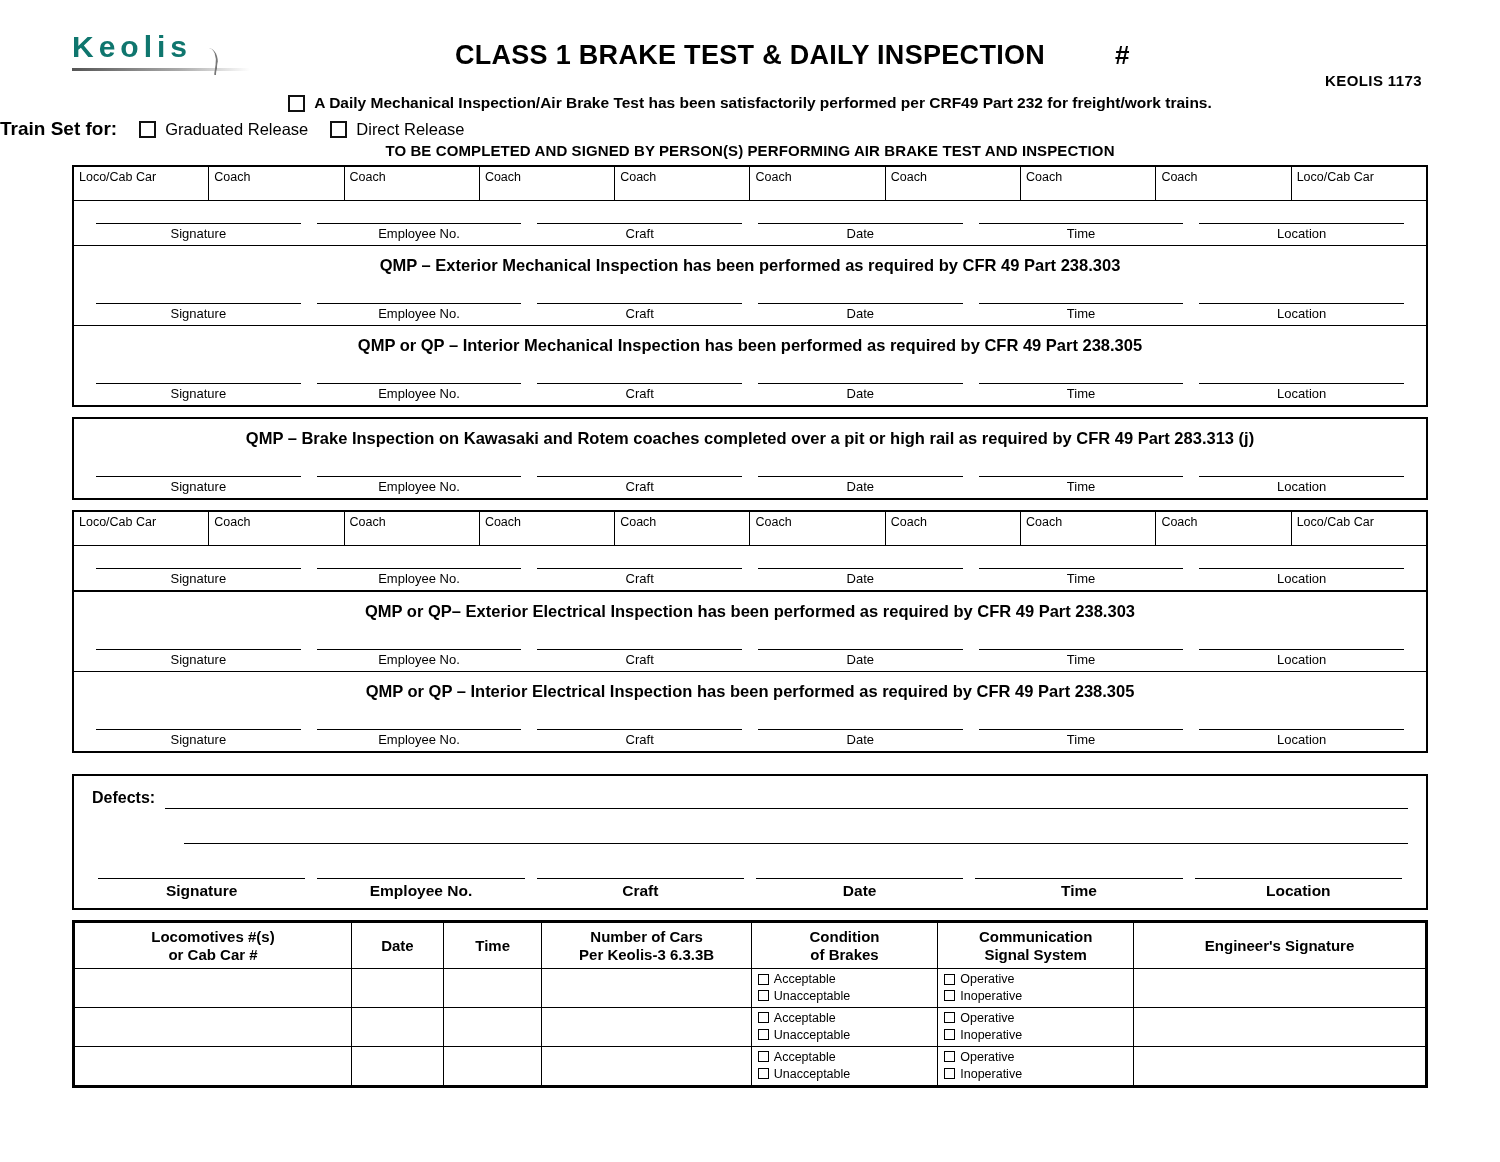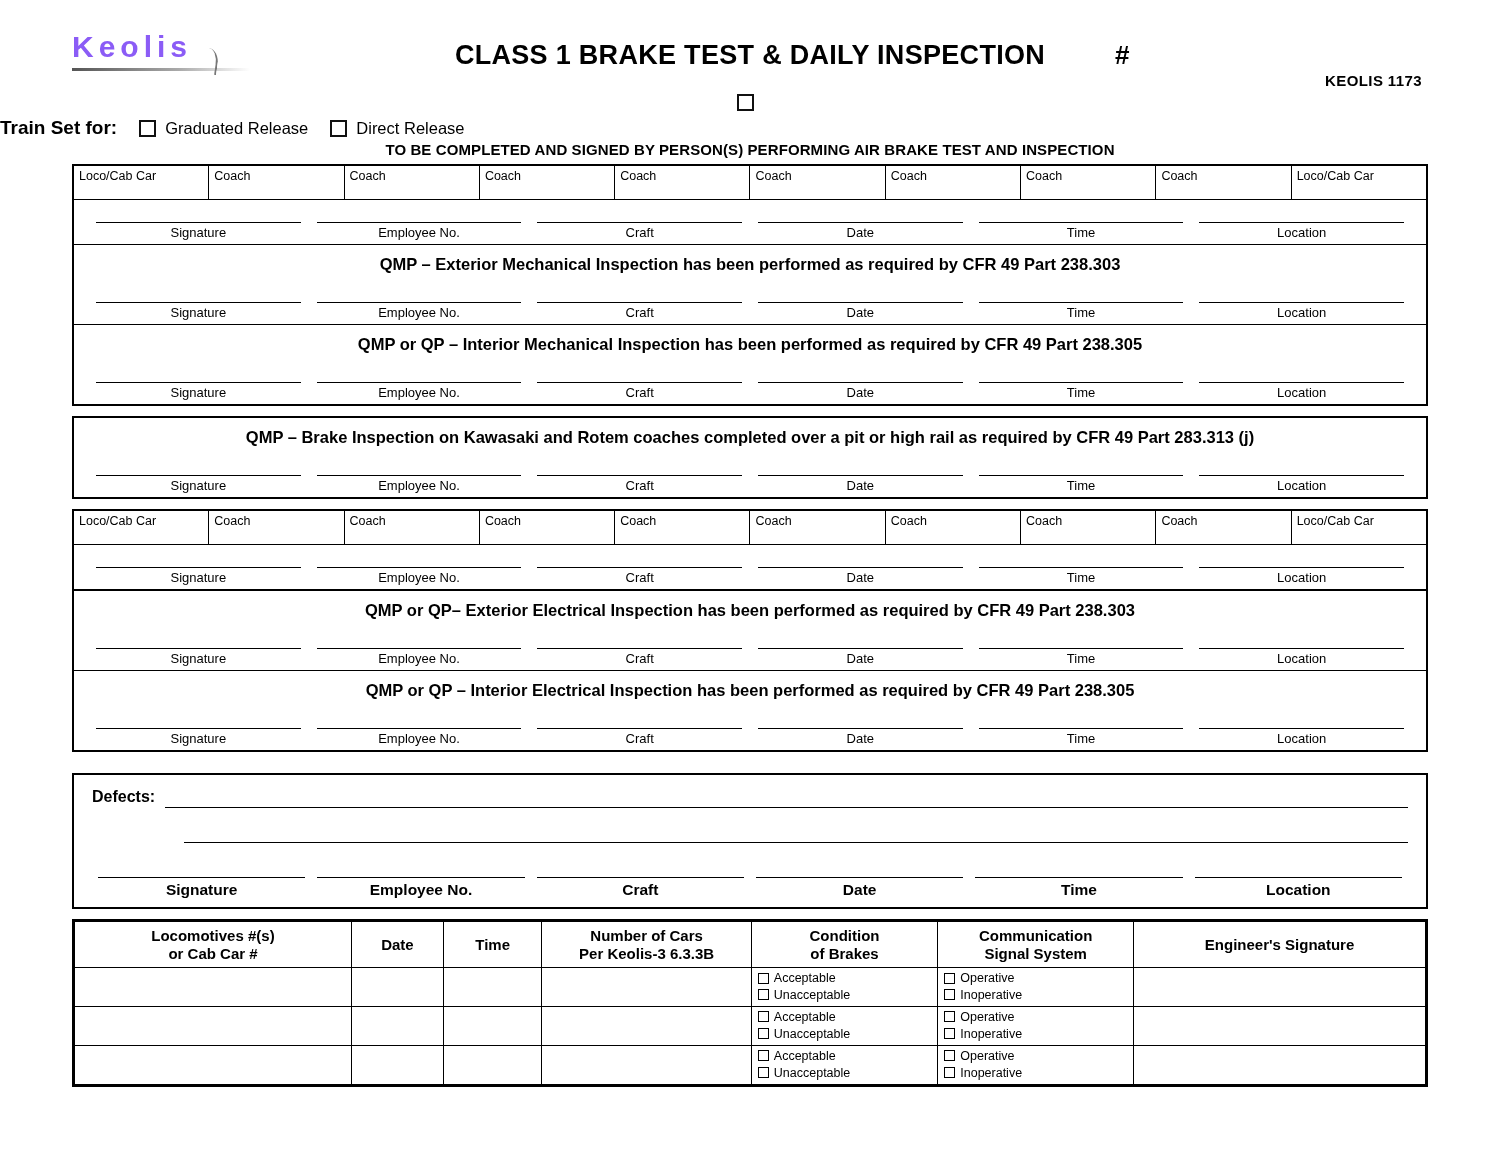--- a/index.html
+++ b/index.html
@@ -31,21 +31,21 @@
   .logo {
     position: absolute;
     left: 72px;
     top: 30px;
     width: 180px;
   }
   .logo-text {
     font-size: 30px;
     font-weight: bold;
     letter-spacing: 5px;
-    color: #8b5cf6;
+    color: #0f766e;
     font-family: "Liberation Sans", sans-serif;
   }
   .logo-rule {
     margin-top: 4px;
     height: 3px;
     background: linear-gradient(to right, #555 0%, #aaa 60%, #ffffff 100%);
     width: 178px;
   }
   .logo-swoosh {
     position: absolute;
@@ -265,20 +265,21 @@
       <div class="logo-swoosh"></div>
       <div class="logo-rule"></div>
     </div>
     <div class="main-title">CLASS 1 BRAKE TEST &amp; DAILY INSPECTION</div>
     <div class="hash-mark">#</div>
     <div class="form-no">KEOLIS 1173</div>
   </div>
 
   <div class="stmt-line">
     <span class="cbx"></span>
+    <span>A Daily Mechanical Inspection/Air Brake Test has been satisfactorily performed per CRF49 Part 232 for freight/work trains.</span>
   </div>
 
   <div class="train-set">
     <span class="lbl-bold">Train Set for:</span>
     <span class="opt">
       <span class="cbx"></span>
       <span>Graduated Release</span>
     </span>
     <span class="opt">
       <span class="cbx"></span>

